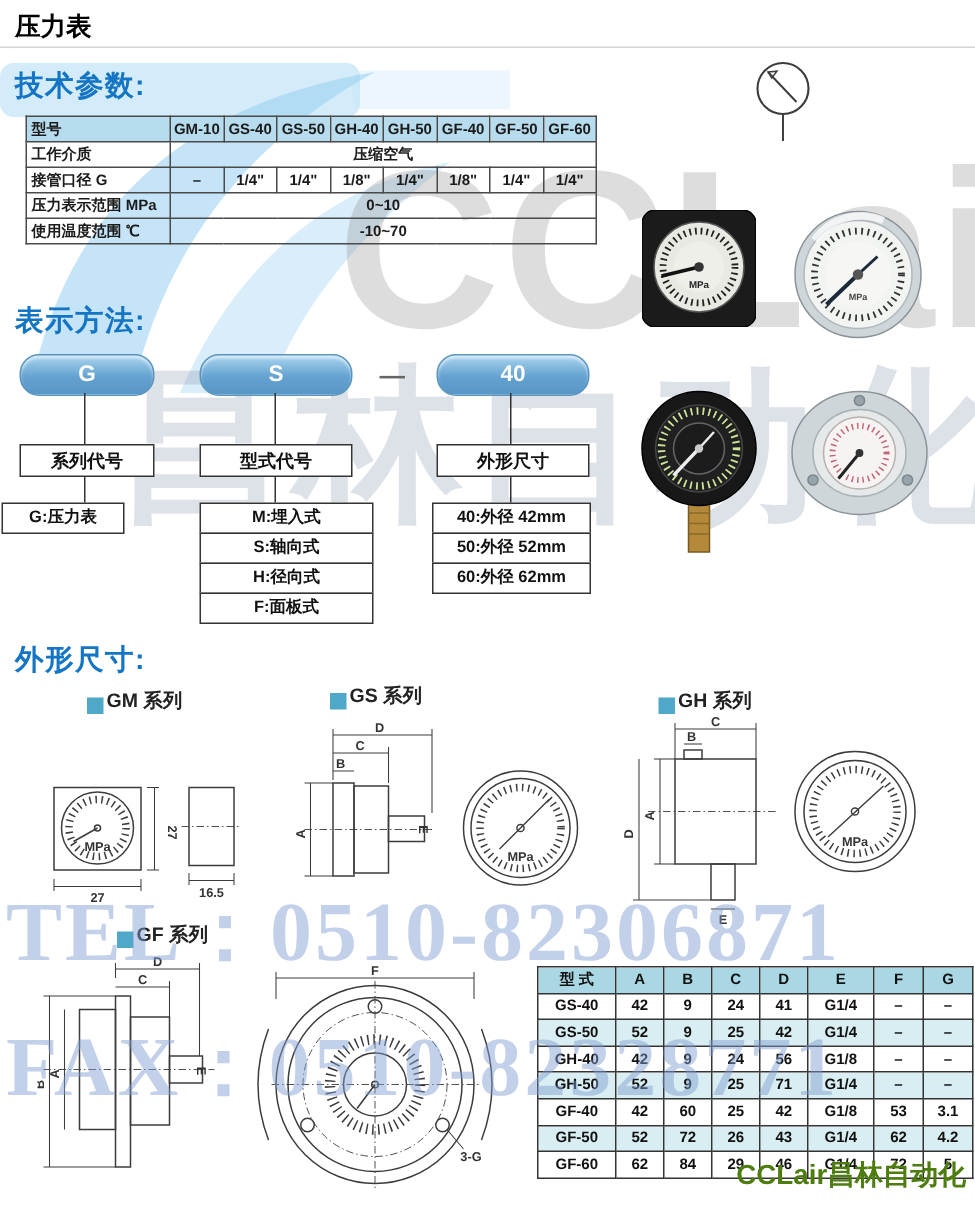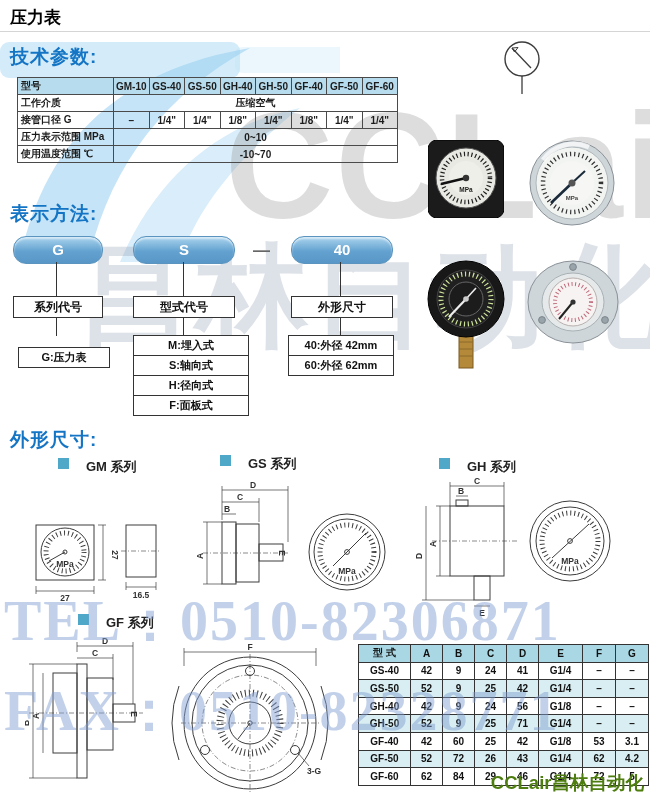--- a/index.html
+++ b/index.html
@@ -29,21 +29,21 @@
         background:linear-gradient(#aad4ee,#63a2d0 55%,#5796c6);
         color:#fff;font-weight:bold;font-size:15px;text-align:center;line-height:26px;
         box-shadow:inset 0 2px 2px rgba(255,255,255,.55);}
   .dash{position:absolute;font-size:17px;font-weight:bold;color:#666;}
   .wire{position:absolute;width:0;border-left:1px solid #333;}
   .mbox{position:absolute;border:1px solid #333;background:#fff;font-size:12px;font-weight:bold;
         text-align:center;color:#111;}
   .stackitem{border:1px solid #333;margin-top:-1px;background:#fff;font-size:11px;font-weight:bold;
         text-align:center;color:#111;height:19px;line-height:19px;}
   
-  .slabel{position:absolute;font-size:13px;font-weight:bold;color:#222;display:flex;align-items:flex-start;gap:17px;padding-left:24px;}
+  .slabel{position:absolute;font-size:13px;font-weight:bold;color:#222;display:flex;align-items:flex-end;gap:2px;padding-left:24px;}
   .sq{width:11px;height:11px;background:#4fa8c8;display:inline-block;}
   
   .draw line,.draw rect,.draw circle,.draw path,.draw ellipse{stroke:#3c3c3c;fill:none;stroke-width:1;}
   .draw .dim{stroke-width:.7;}
   .draw .cl{stroke-width:.6;stroke-dasharray:5 2 1 2;}
   .draw text{fill:#333;font-size:8.5px;font-weight:bold;stroke:none;}
   .draw .tick{stroke-width:5;stroke-dasharray:1 3;}
   
   .dimtbl{width:290px;font-size:10px;font-weight:bold;}
   .dimtbl td,.dimtbl th{border:1px solid #333;height:16.6px;text-align:center;padding:0;color:#111;overflow:hidden;white-space:nowrap;}
@@ -190,31 +190,32 @@
   <div class="wire c" style="left:340px;top:262px;height:34px;"></div>
 
   <div class="mbox c" style="left:13px;top:296px;width:88px;height:20px;line-height:20px;">系列代号</div>
   <div class="mbox c" style="left:133px;top:296px;width:100px;height:20px;line-height:20px;">型式代号</div>
   <div class="mbox c" style="left:291px;top:296px;width:100px;height:20px;line-height:20px;">外形尺寸</div>
 
   <div class="wire c" style="left:56px;top:318px;height:18px;"></div>
   <div class="wire c" style="left:183px;top:318px;height:18px;"></div>
   <div class="wire c" style="left:340px;top:318px;height:18px;"></div>
 
-  <div class="abs c" style="left:18px;top:336px;width:92px;margin-top:12px;">
+  <div class="abs c" style="left:1px;top:336px;width:82px;">
     <div class="stackitem">G:压力表</div>
   </div>
   <div class="abs c" style="left:133px;top:336px;width:116px;">
     <div class="stackitem">M:埋入式</div>
     <div class="stackitem">S:轴向式</div>
     <div class="stackitem">H:径向式</div>
     <div class="stackitem">F:面板式</div>
   </div>
   <div class="abs c" style="left:288px;top:336px;width:106px;">
     <div class="stackitem">40:外径 42mm</div>
+    <div class="stackitem">50:外径 52mm</div>
     <div class="stackitem">60:外径 62mm</div>
   </div>
 
   <div class="abs c h" style="left:10px;top:427px;">外形尺寸:</div>
 
   <div class="slabel c" style="left:34px;top:458px;">
     <span class="sq"></span>
     <span>GM 系列</span>
   </div>
   <div class="slabel c" style="left:196px;top:455px;">

